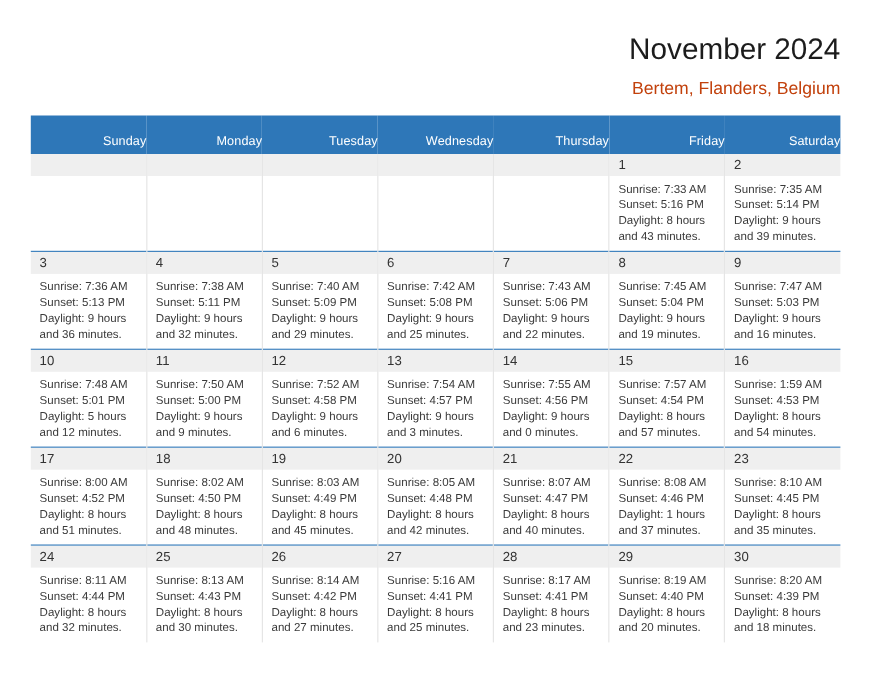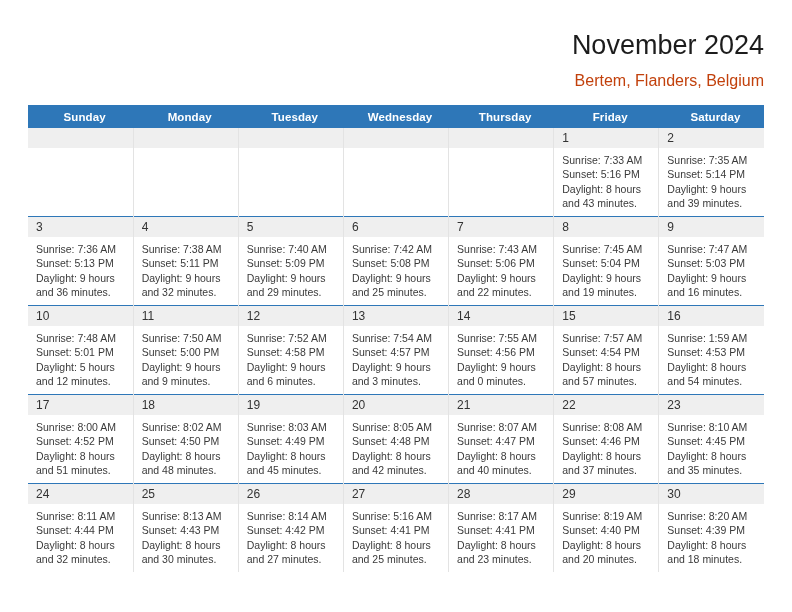--- a/index.html
+++ b/index.html
@@ -96,23 +96,23 @@
     width: 736px;
     border-collapse: collapse;
     table-layout: fixed;
   }
   .cal-head-row {
     background: #2e77b8;
   }
   .cal-head-row th {
     color: #ffffff;
     font-size: 11.5px;
-    font-weight: bold;
-    text-align: center;
-    padding: 6px 0 5px 8px;
+    font-weight: normal;
+    text-align: right;
+    padding: 18px 0 5px 8px;
     height: 12px;
     letter-spacing: 0.1px;
   }
   .week-row td {
     vertical-align: top;
     padding: 0;
     border-left: 1px solid #e3e3e3;
     border-top: 1px solid #2e77b8;
     height: 88px;
   }
@@ -362,21 +362,21 @@
               <div>Sunrise: 8:07 AM</div>
               <div>Sunset: 4:47 PM</div>
               <div class="daylight">Daylight: 8 hours and 40 minutes.</div>
             </div>
           </td>
           <td>
             <div class="daynum">22</div>
             <div class="cellbody">
               <div>Sunrise: 8:08 AM</div>
               <div>Sunset: 4:46 PM</div>
-              <div class="daylight">Daylight: 8 hours and 37 minutes.</div>
+              <div class="daylight">Daylight: 1 hours and 37 minutes.</div>
             </div>
           </td>
           <td>
             <div class="daynum">23</div>
             <div class="cellbody">
               <div>Sunrise: 8:10 AM</div>
               <div>Sunset: 4:45 PM</div>
               <div class="daylight">Daylight: 8 hours and 35 minutes.</div>
             </div>
           </td>

